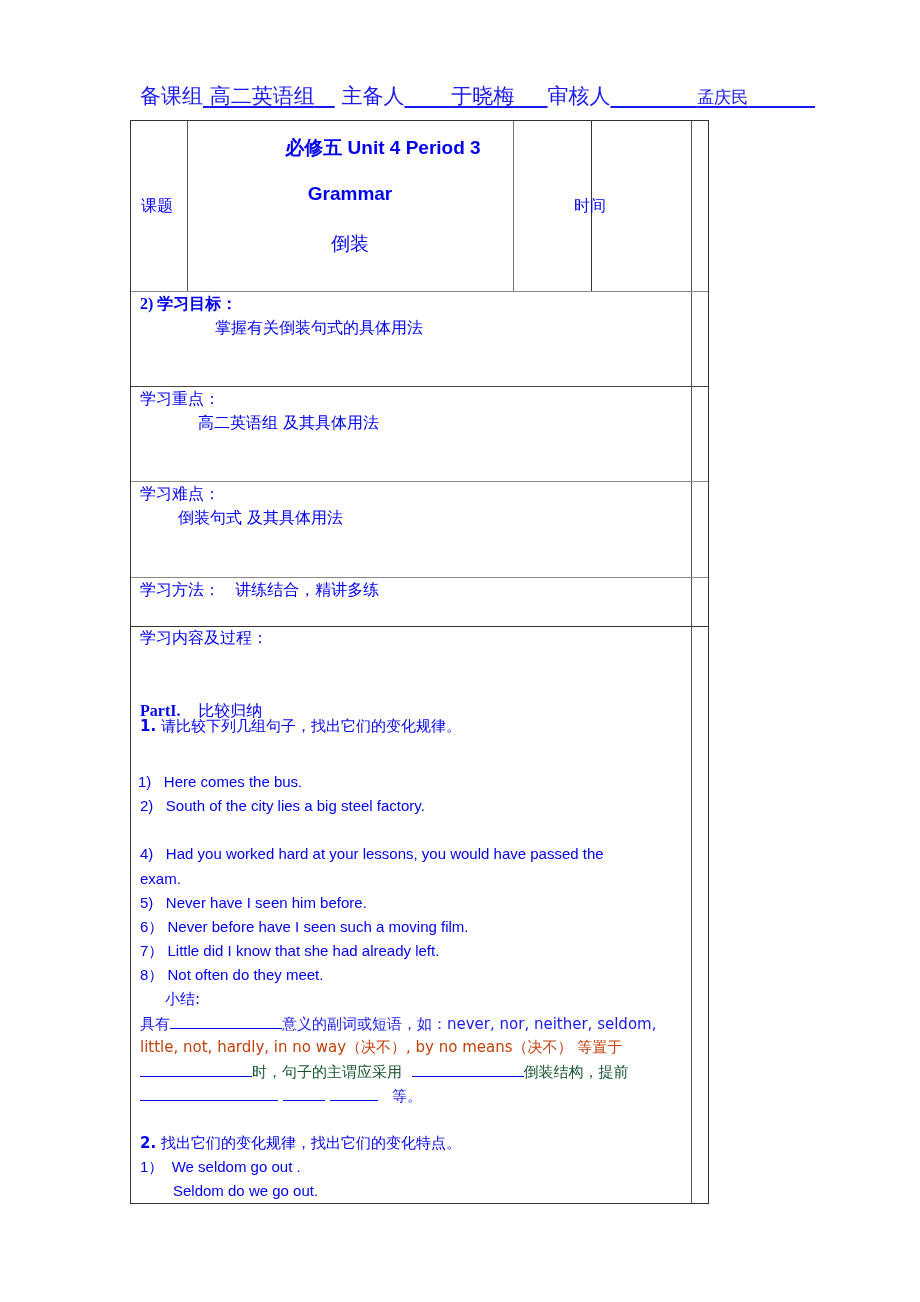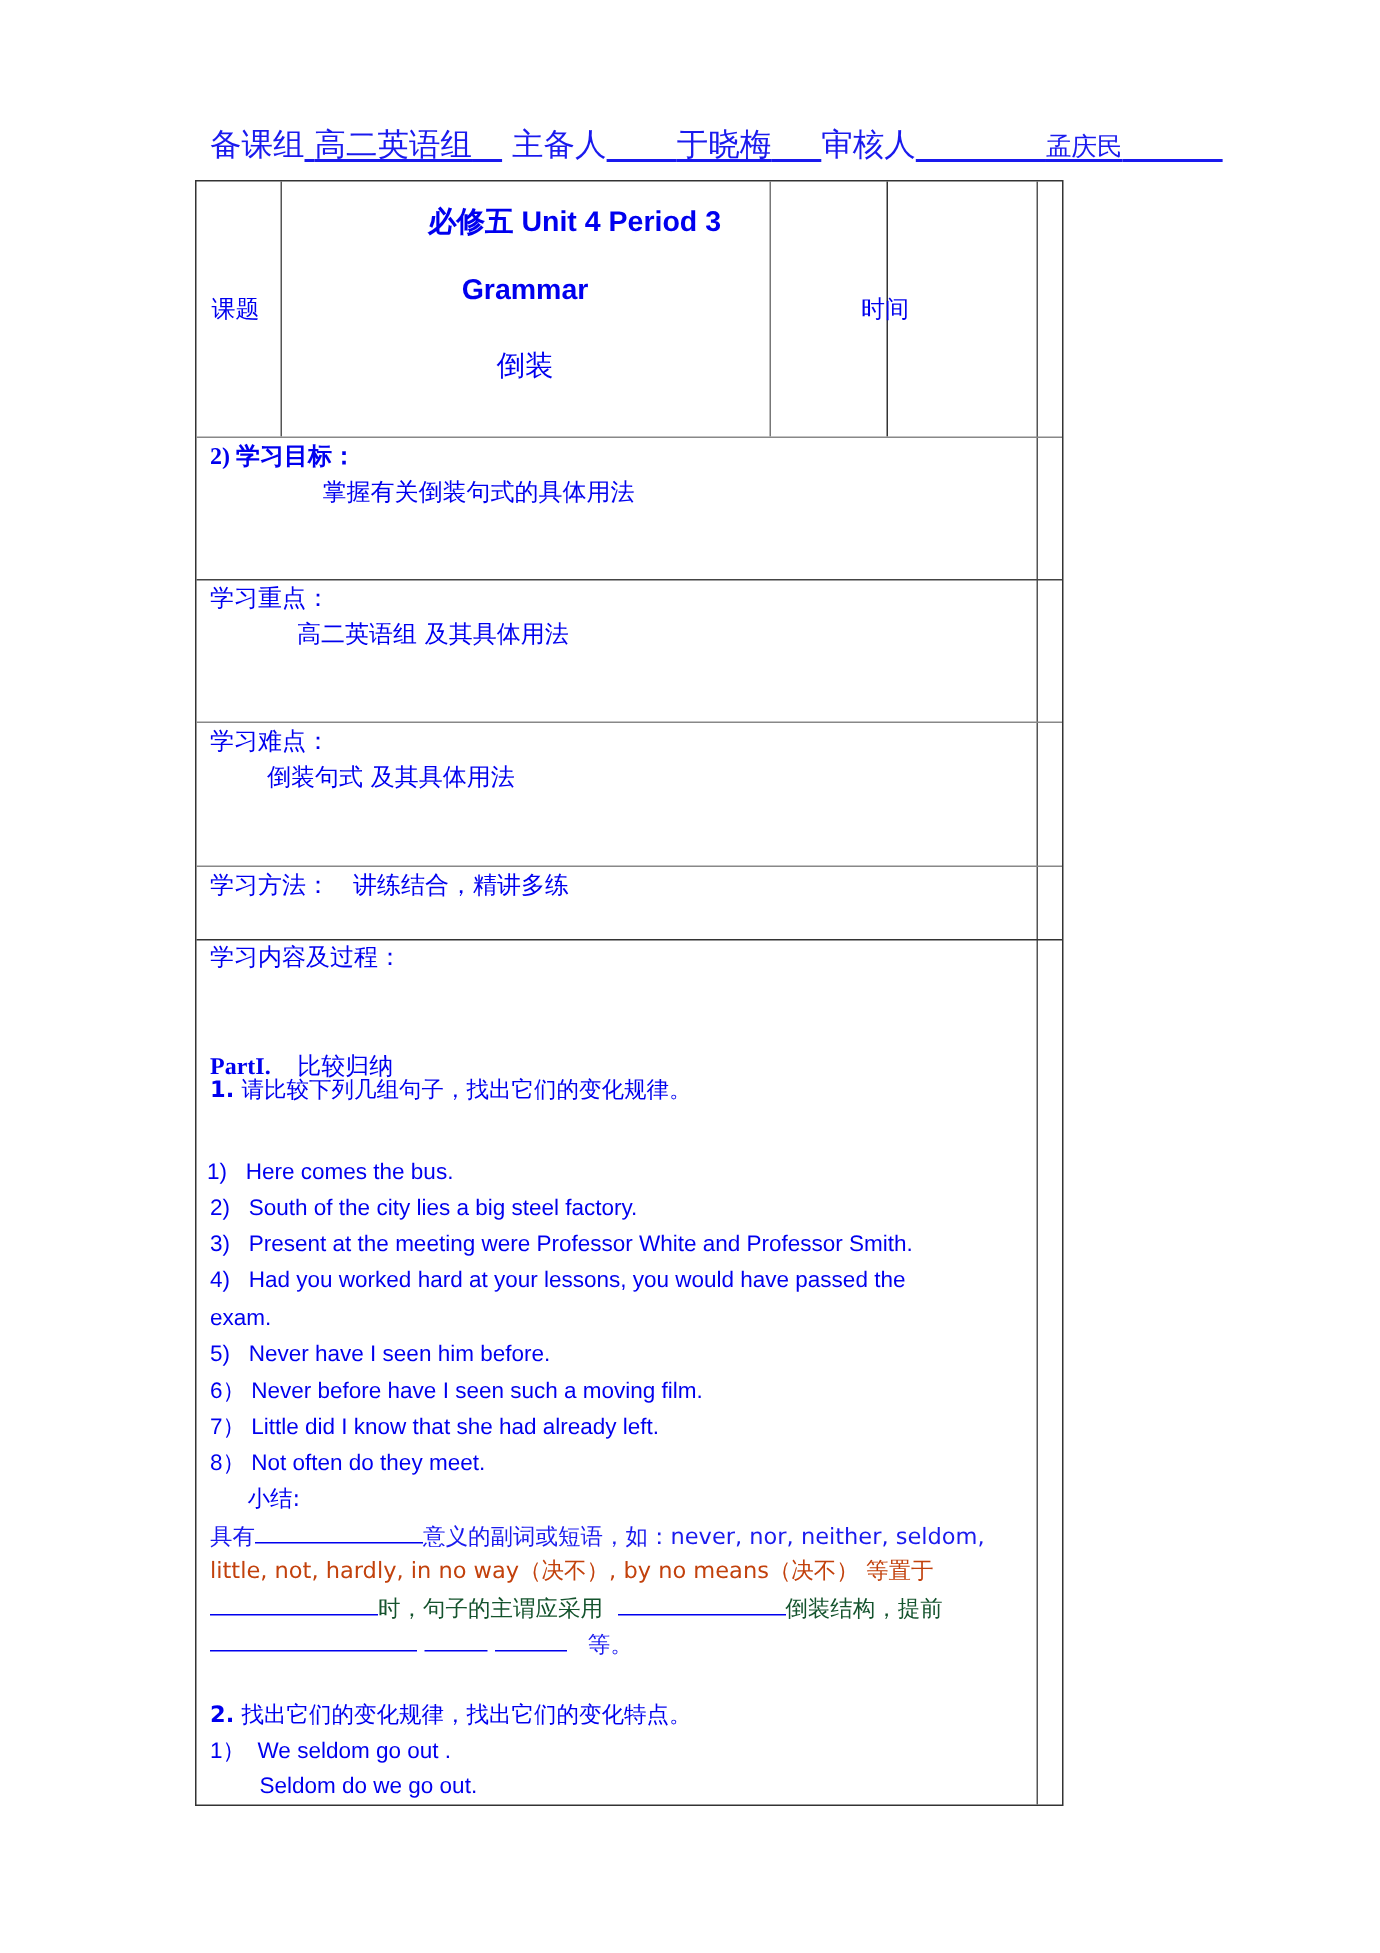--- a/index.html
+++ b/index.html
@@ -59,21 +59,20 @@
 
   <div class="txt cjk f16" style="left:9px; top:459px;"><span>学习方法：</span>&nbsp;&nbsp;&nbsp;<span>讲练结合，精讲多练</span></div>
 
   <div class="txt cjk f16" style="left:9px; top:507px;">学习内容及过程：</div>
   <div class="txt f16" style="left:9px; top:580px;"><span class="b serif">PartI.</span>&nbsp;&nbsp;&nbsp;&nbsp;<span class="cjk">比较归纳</span></div>
 
   <div class="txt cjk f15" style="left:9px; top:596px;"><span class="b">1.</span> <span>请比较下列几组句子，找出它们的变化规律。</span></div>
 
   <div class="txt f15" style="left:7px; top:652px;"><span>1)</span>&nbsp;&nbsp;&nbsp;<span>Here comes the bus.</span></div>
   <div class="txt f15" style="left:9px; top:676px;"><span>2)</span>&nbsp;&nbsp;&nbsp;<span>South of the city lies a big steel factory.</span></div>
-  <div class="txt f15" style="left:9px; top:700px;"><span>3)</span>&nbsp;&nbsp;&nbsp;<span>Present at the meeting were Professor White and Professor Smith.</span></div>
   <div class="txt f15" style="left:9px; top:724px;"><span>4)</span>&nbsp;&nbsp;&nbsp;<span>Had you worked hard at your lessons, you would have passed the</span></div>
   <div class="txt f15" style="left:9px; top:749px;">exam.</div>
   <div class="txt f15" style="left:9px; top:773px;"><span>5)</span>&nbsp;&nbsp;&nbsp;<span>Never have I seen him before.</span></div>
   <div class="txt f15" style="left:9px; top:797px;"><span>6）</span>&nbsp;<span>Never before have I seen such a moving film.</span></div>
   <div class="txt f15" style="left:9px; top:821px;"><span>7）</span>&nbsp;<span>Little did I know that she had already left.</span></div>
   <div class="txt f15" style="left:9px; top:845px;"><span>8）</span>&nbsp;<span>Not  often do they meet.</span></div>
 
   <div class="txt cjk f15" style="left:34px; top:869px;">小结:</div>
 
   <div class="txt cjk f15" style="left:9px; top:893px; color:#1a1aee;"><span>具有</span><span class="blank" style="width:112px;"></span><span>意义的副词或短语，如：never, nor, neither, seldom,</span></div>

